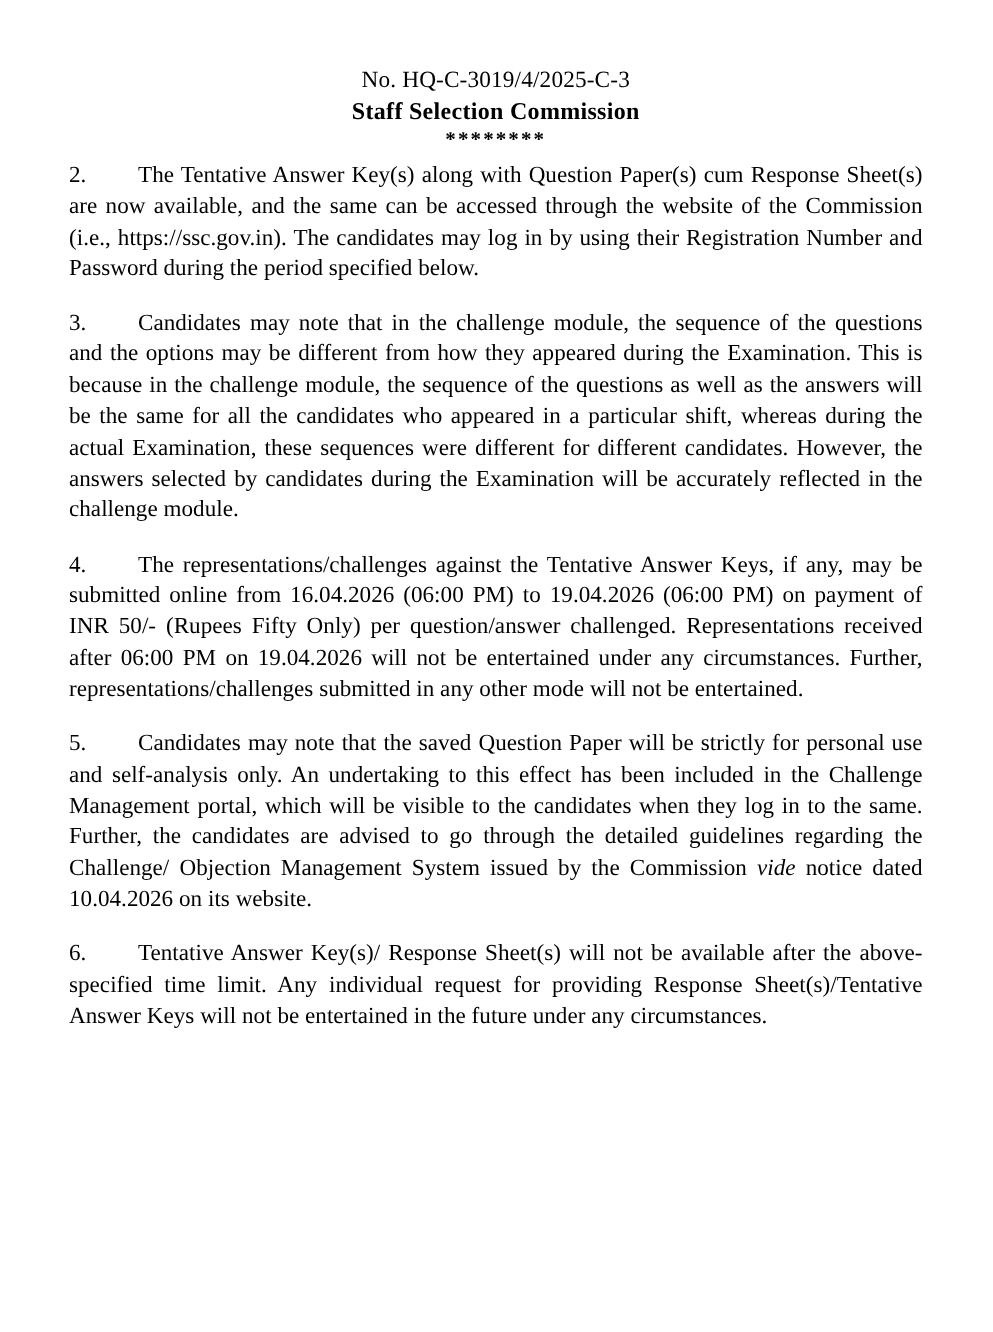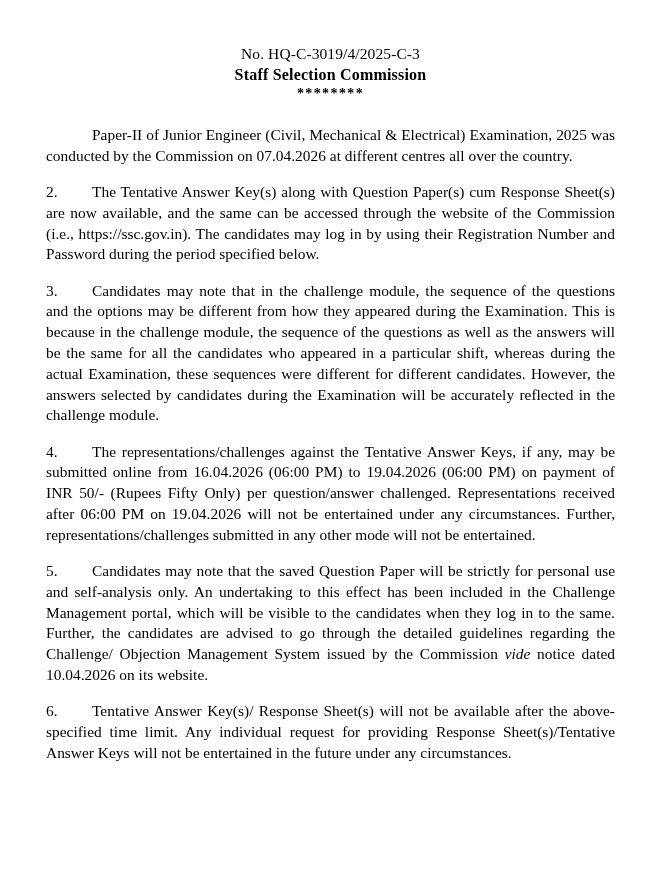--- a/index.html
+++ b/index.html
@@ -75,21 +75,20 @@
 
 <div class="page">
 
   <div class="header-block">
     <div class="ref-no">No. HQ-C-3019/4/2025-C-3</div>
     <div class="org-name">Staff Selection Commission</div>
     <div class="stars">********</div>
   </div>
 
 
-  <p class="para first">Paper-II of Junior Engineer (Civil, Mechanical &amp; Electrical) Examination, 2025 was conducted by the Commission on 07.04.2026 at different centres all over the country.</p>
 
   <p class="para">
     <span class="num">2.</span><span>The Tentative Answer Key(s) along with Question Paper(s) cum Response Sheet(s) are now available, and the same can be accessed through the website of the Commission (i.e., https://ssc.gov.in). The candidates may log in by using their Registration Number and Password during the period specified below.</span>
   </p>
 
   <p class="para">
     <span class="num">3.</span><span>Candidates may note that in the challenge module, the sequence of the questions and the options may be different from how they appeared during the Examination. This is because in the challenge module, the sequence of the questions as well as the answers will be the same for all the candidates who appeared in a particular shift, whereas during the actual Examination, these sequences were different for different candidates. However, the answers selected by candidates during the Examination will be accurately reflected in the challenge module.</span>
   </p>
 
   <p class="para">

